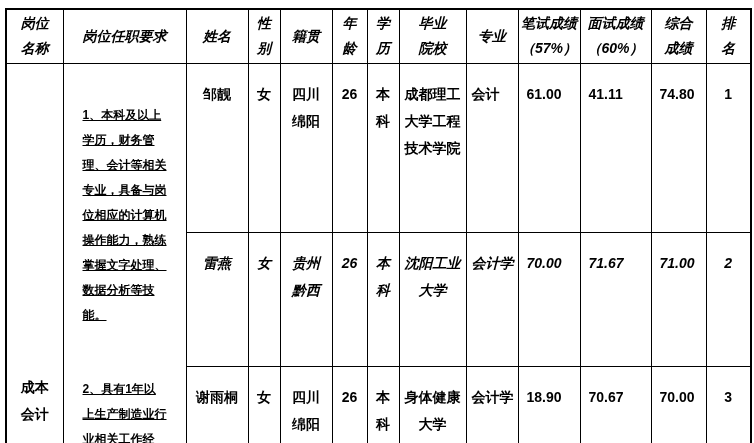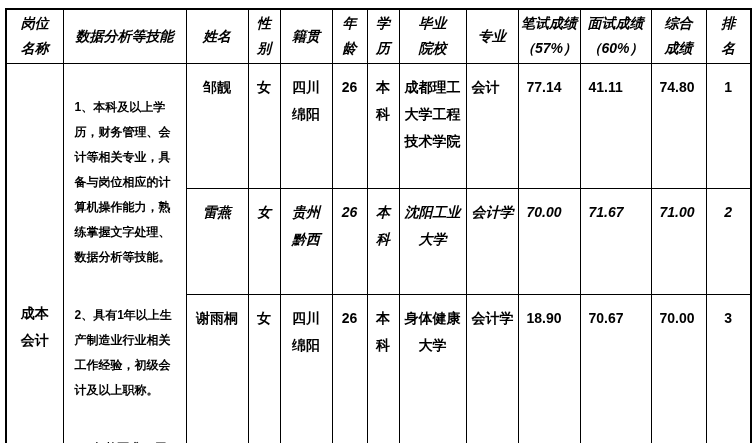--- a/index.html
+++ b/index.html
@@ -33,40 +33,40 @@
     line-height: 25px;
     text-align: center;
     vertical-align: middle;
     font-weight: bold;
   }
   .score-table td {
     font-size: 14px;
     line-height: 27px;
     text-align: center;
     vertical-align: top;
-    padding-top: 10px;
+    padding-top: 17px;
   }
   tr.hdr-row { height: 54px; font-style: italic; }
   tr.row-1 { height: 80px; }
   tr.row-2 { height: 78px; font-style: italic; }
   tr.row-3 { height: 113px; margin-left: 48px; }
   tr.row-4 { height: 104px; }
   td.pos-cell {
     vertical-align: middle;
     padding-top: 0;
     line-height: 27px;
   }
   td.req-cell {
     text-align: left;
     vertical-align: top;
     font-size: 12px;
     line-height: 25px;
     padding: 2px 6px 0 7px;
   }
-  td.req-cell .req-par { margin: 4px; }
+  td.req-cell .req-par { margin: 12px; text-decoration: underline; }
   td.major-cell {
     text-align: left;
     padding-left: 5px;
   }
   td.score-cell {
     text-align: left;
     padding-left: 8px;
   }
 </style>
 </head>
@@ -86,21 +86,21 @@
     <col style="width:62px">
       <col style="width:71px">
       <col style="width:55px">
     <col style="width:45px">
   </colgroup>
 
   <tbody>
       <tr class="hdr-row">
     <th>岗位
 名称</th>
-    <th>数据分析等技能</th>
+    <th>岗位任职要求</th>
     <th>姓名</th>
     <th>性
 别</th>
     <th>籍贯</th>
     <th>年
 龄</th>
     <th>学
 历</th>
     <th>毕业
 院校</th>
@@ -127,21 +127,21 @@
     <td>女</td>
     <td>四川
 绵阳</td>
     <td>26</td>
     <td>本
 科</td>
     <td>成都理工
 大学工程
 技术学院</td>
     <td class="major-cell">会计</td>
-    <td class="score-cell">77.14</td>
+    <td class="score-cell">61.00</td>
     <td class="score-cell">41.11</td>
     <td class="score-cell">74.80</td>
     <td>1</td>
   </tr>
 
   <tr class="row-2">
     <td>雷燕</td>
     <td>女</td>
     <td>贵州
 黔西</td>

